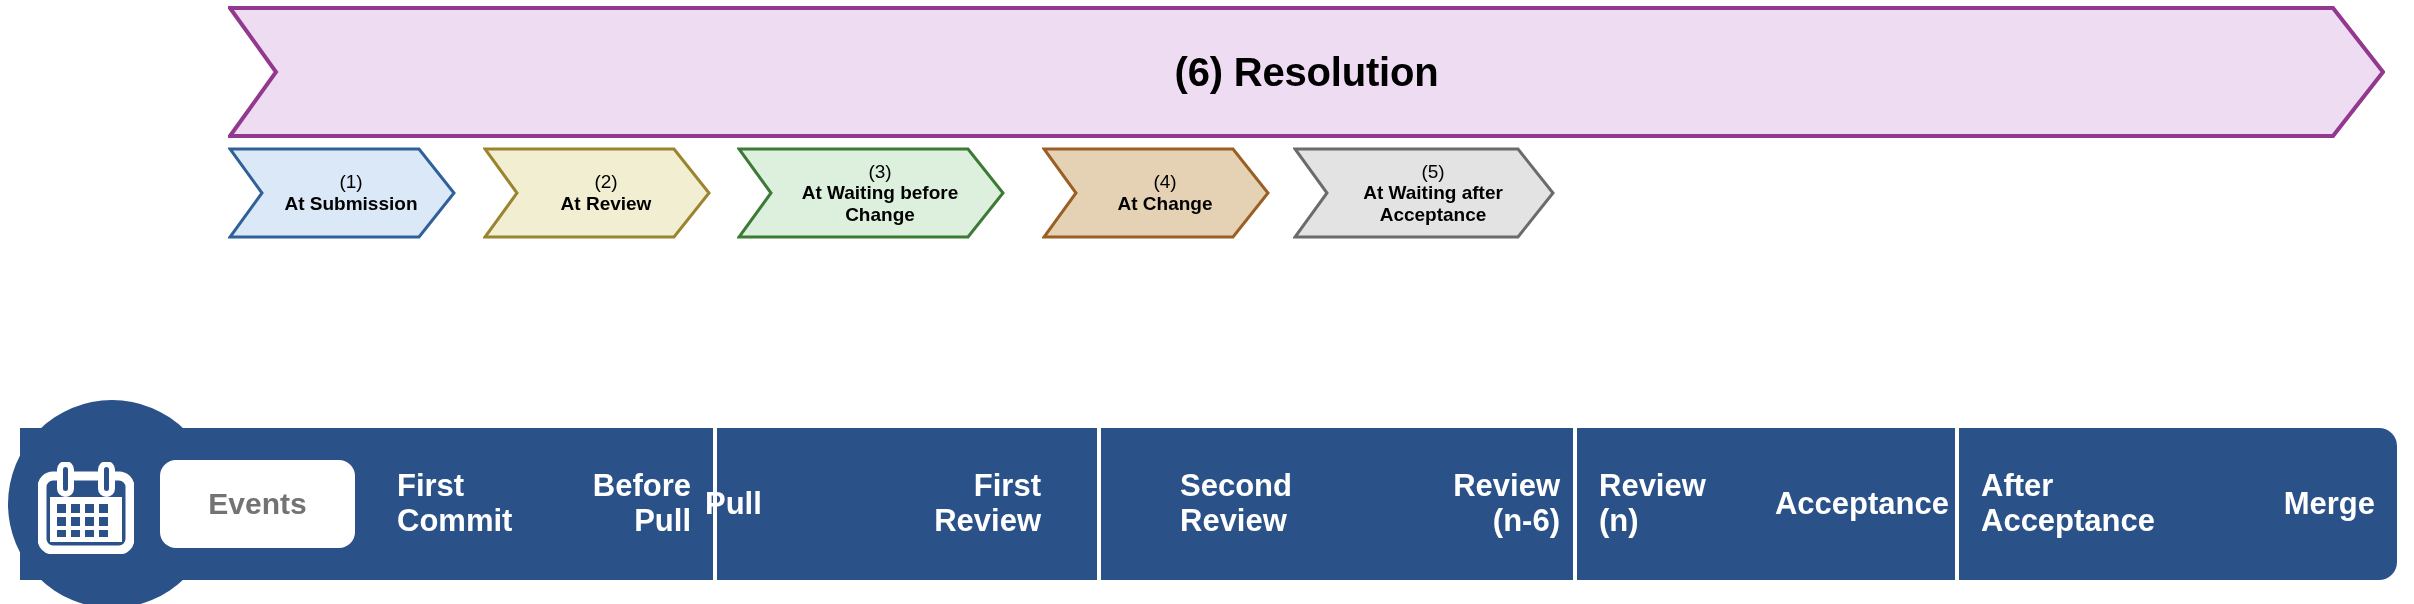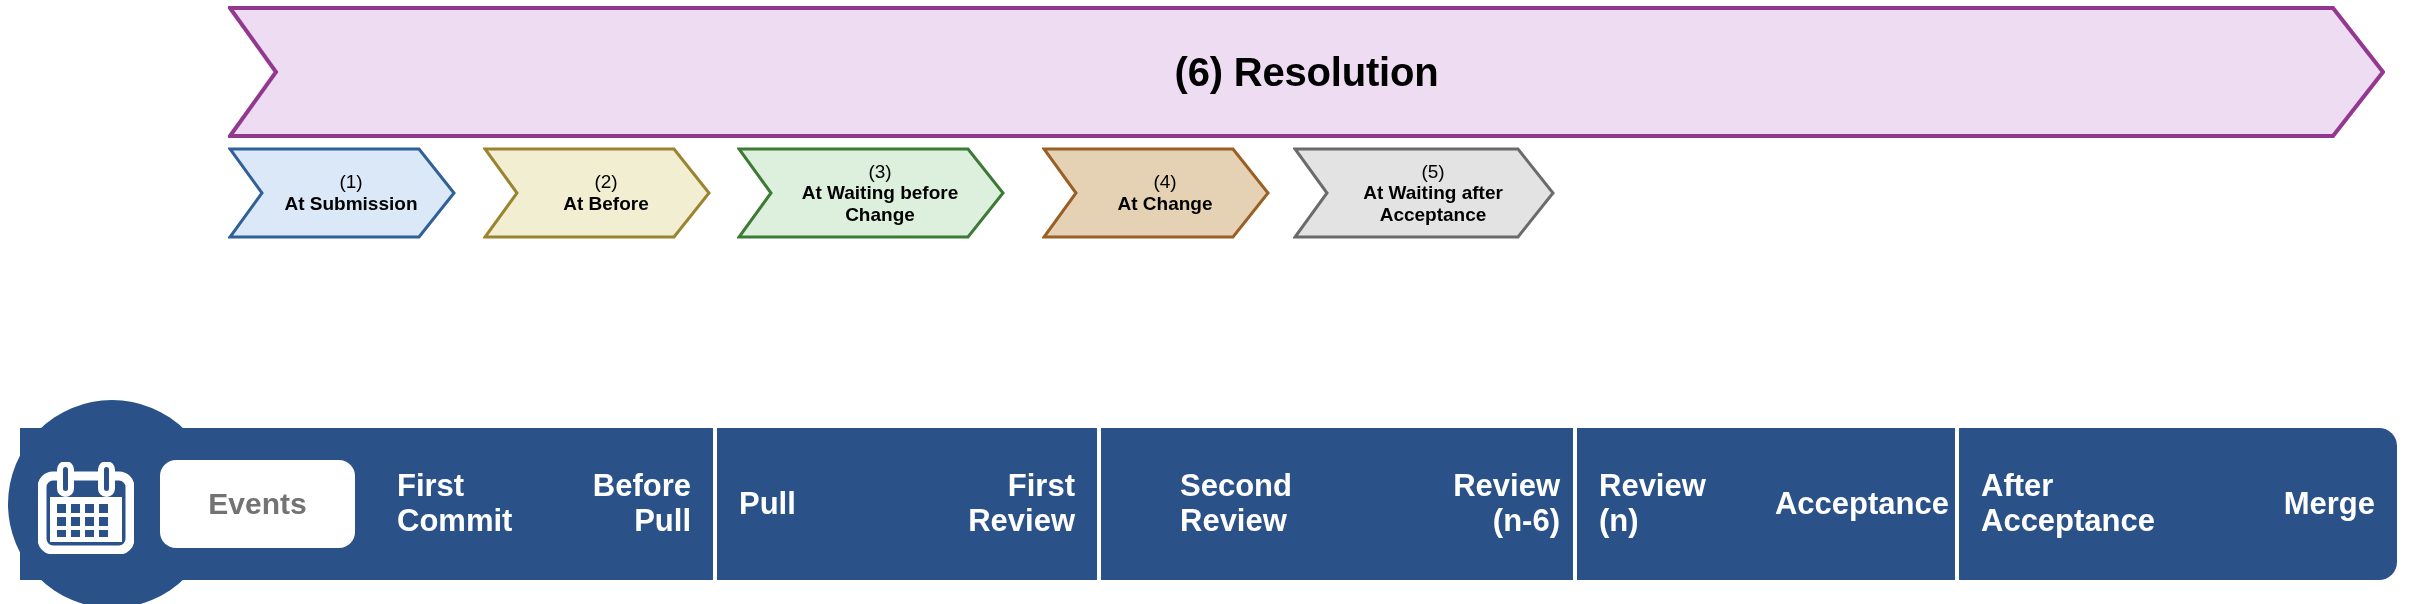--- a/index.html
+++ b/index.html
@@ -85,21 +85,21 @@
         <span class="clabel">At Submission</span>
       </div>
     </div>
 
     <div class="chev" style="left:483px;width:228px;">
       <svg viewBox="0 0 228 92" preserveAspectRatio="none">
         <polygon points="2,2 191,2 226,46 191,90 2,90 34,46" fill="#f1eed1" stroke="#9b8430" stroke-width="3" stroke-linejoin="miter"></polygon>
       </svg>
       <div class="ctext">
         <span class="cnum">(2)</span>
-        <span class="clabel">At Before</span>
+        <span class="clabel">At Review</span>
       </div>
     </div>
 
     <div class="chev" style="left:737px;width:268px;">
       <svg viewBox="0 0 268 92" preserveAspectRatio="none">
         <polygon points="2,2 231,2 266,46 231,90 2,90 34,46" fill="#ddefdd" stroke="#3d7a36" stroke-width="3" stroke-linejoin="miter"></polygon>
       </svg>
       <div class="ctext">
         <span class="cnum">(3)</span>
         <span class="clabel multiline">At Waiting before<br>Change</span>
@@ -157,21 +157,21 @@
     </div>
 
     <div class="events-pill">Events</div>
 
     <div class="seg" style="left:375px;width:338px;">
       <span class="ev left" style="max-width:150px;">First Commit</span>
       <span class="ev right" style="max-width:130px;">Before Pull</span>
     </div>
     <div class="divider" style="left:713px;"></div>
 
-    <div class="seg" style="left:717px;width:380px;">
+    <div class="seg" style="left:683px;width:380px;">
       <span class="ev left" style="max-width:130px;">Pull</span>
       <span class="ev right" style="max-width:130px;">First Review</span>
     </div>
     <div class="divider" style="left:1097px;"></div>
 
     <div class="seg" style="left:1158px;width:424px;">
       <span class="ev left" style="max-width:165px;">Second Review</span>
       <span class="ev right" style="max-width:150px;">Review (n-6)</span>
     </div>
     <div class="divider" style="left:1573px;"></div>

